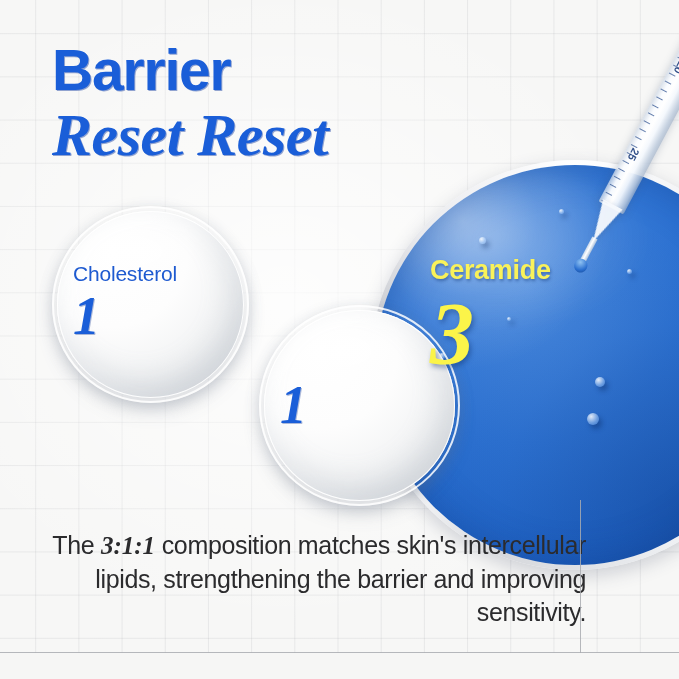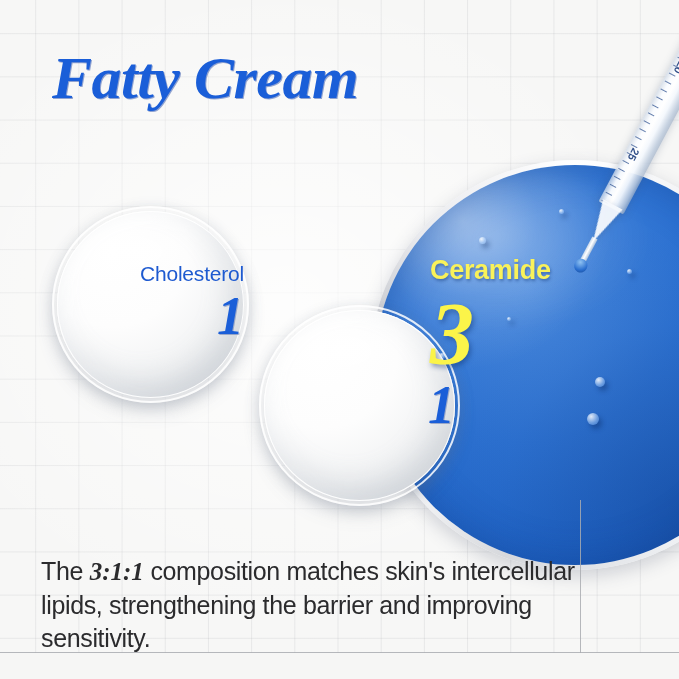--- a/index.html
+++ b/index.html
@@ -232,21 +232,21 @@
     left: 12%; top: 8%;
     width: 62%; height: 30%;
     border-radius: 50%;
     background: radial-gradient(ellipse at 45% 45%, rgba(255,255,255,0.95), rgba(255,255,255,0) 72%);
     pointer-events: none;
   }
   .ball-content {
     position: absolute;
     left: 16px; right: 0; top: 50%;
     transform: translateY(-52%);
-    text-align: right;
+    text-align: left;
     z-index: 3;
   }
   .ball-label {
     display: block;
     font-family: "Liberation Sans", sans-serif;
     font-size: 21px;
     font-weight: 500;
     letter-spacing: -0.2px;
     color: #1e5ad0;
   }
@@ -290,45 +290,47 @@
     font-weight: 700;
     font-size: 88px;
     line-height: 1.05;
     color: #fbf449;
     text-shadow: 2px 3px 5px rgba(15,50,115,0.45);
   }
 
   
   .body-copy {
     position: absolute;
-    left: 41px; top: 530px;
+    left: 41px; top: 504px;
     width: 545px;
     font-family: "Liberation Sans", sans-serif;
     font-size: 25px;
     line-height: 1.34;
     color: #2b2b2d;
     letter-spacing: -0.35px;
+    text-align: right;
   }
   .body-copy b {
     font-family: "Liberation Serif", serif;
     font-style: italic;
     font-weight: 700;
     letter-spacing: 0;
   }
 </style>
 </head>
 <body>
 
 <div id="canvas">
 
   <div class="grid-bg"></div>
   <div class="vignette"></div>
 
   <div class="headline">
-    <span class="line2">Fatty Cream</span>
+    <span class="line1">Barrier</span>
+    <span class="line2">Reset Reset</span>
   </div>
 
   <div class="blue-dish-wrap">
     <div class="blue-glow"></div>
     <div class="blue-rim"></div>
     <div class="blue-dish">
       <div class="sheen"></div>
       <div class="bubble-spec" style="left:26%;top:18%;width:7px;height:7px;"></div>
       <div class="bubble-spec" style="left:46%;top:11%;width:5px;height:5px;"></div>
       <div class="bubble-spec" style="left:16%;top:47%;width:6px;height:6px;"></div>

